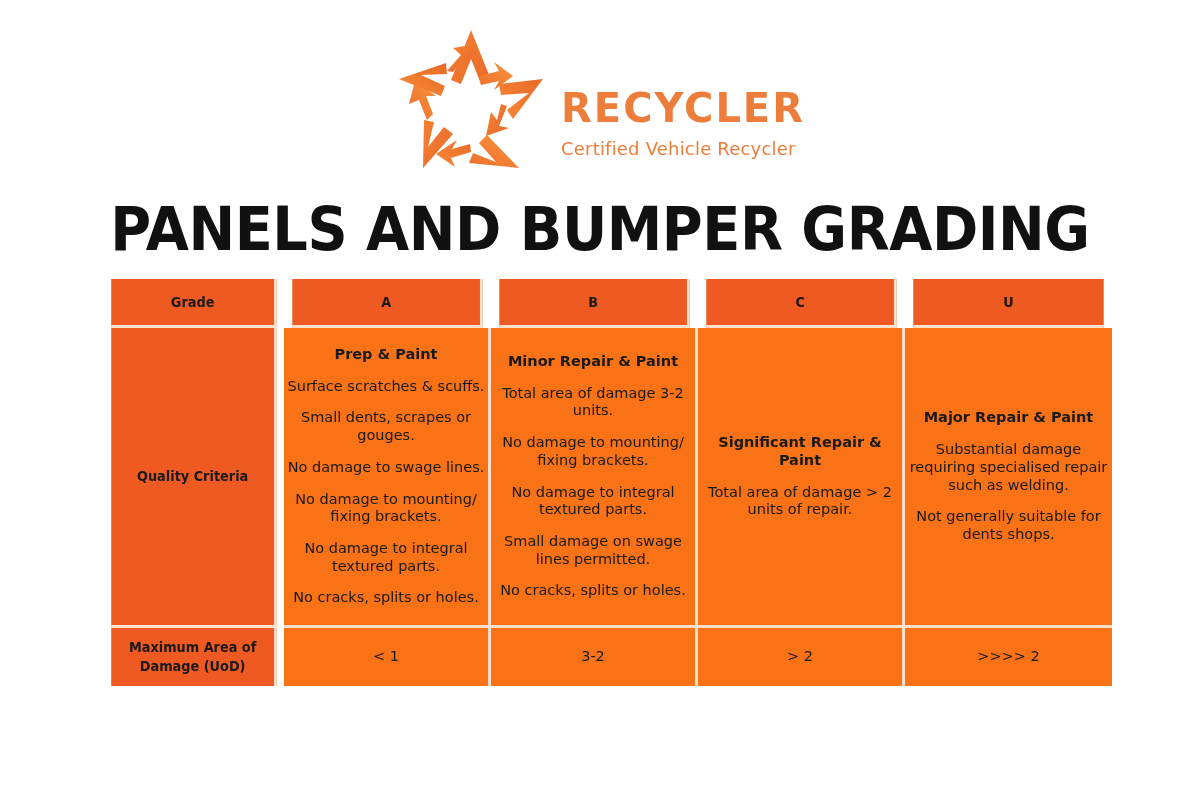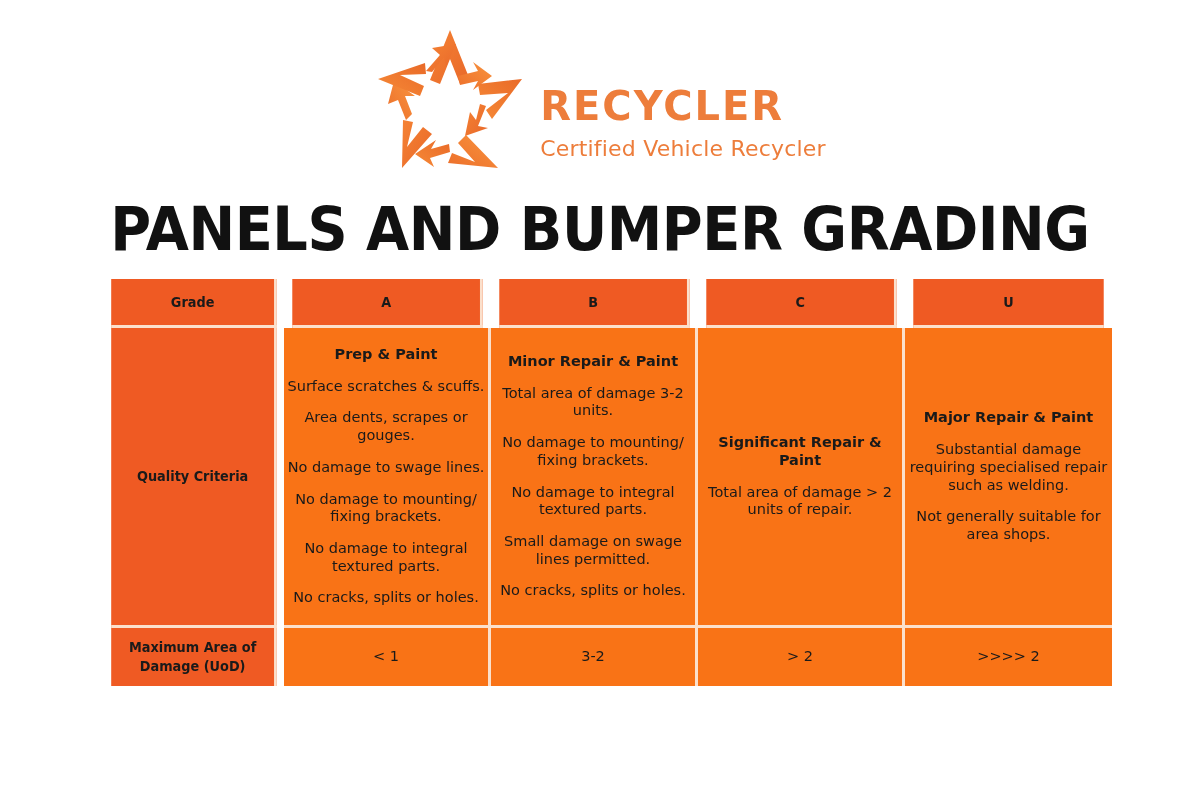--- a/index.html
+++ b/index.html
@@ -47,21 +47,21 @@
   .logo-word {
     font-family: "DejaVu Sans", sans-serif;
     font-size: 40px;
     font-weight: bold;
     letter-spacing: 2.0px;
     color: #ED7D3B;
     line-height: 1;
   }
   .logo-tag {
     font-family: "DejaVu Sans", sans-serif;
-    font-size: 22px;
+    font-size: 18px;
     font-weight: normal;
     color: #ED7D3B;
     letter-spacing: 0.2px;
     line-height: 1;
     margin-top: 12px;
   }
 
   
   .page-title {
     position: absolute;
@@ -209,42 +209,42 @@
         <td class="hdr">B</td>
         <td class="hdr">C</td>
         <td class="hdr">U</td>
       </tr>
 
       <tr class="criteria-row">
         <td class="rowlabel">Quality Criteria</td>
         <td class="cell">
           <span class="ctitle">Prep &amp; Paint</span>
           <p>Surface scratches &amp; scuffs.</p>
-          <p>Area dents, scrapes or gouges.</p>
+          <p>Small dents, scrapes or gouges.</p>
           <p>No damage to swage lines.</p>
           <p>No damage to mounting/ fixing brackets.</p>
           <p>No damage to integral textured parts.</p>
           <p>No cracks, splits or holes.</p>
         </td>
         <td class="cell">
           <span class="ctitle">Minor Repair &amp; Paint</span>
           <p>Total area of damage 3-2 units.</p>
           <p>No damage to mounting/ fixing brackets.</p>
           <p>No damage to integral textured parts.</p>
           <p>Small damage on swage lines permitted.</p>
           <p>No cracks, splits or holes.</p>
         </td>
         <td class="cell">
           <span class="ctitle">Significant Repair &amp; Paint</span>
           <p>Total area of damage &gt; 2 units of repair.</p>
         </td>
         <td class="cell">
           <span class="ctitle">Major Repair &amp; Paint</span>
           <p>Substantial damage requiring specialised repair such as welding.</p>
-          <p>Not generally suitable for area shops.</p>
+          <p>Not generally suitable for dents shops.</p>
         </td>
       </tr>
 
       <tr class="max-row">
         <td class="rowlabel">Maximum Area of Damage (UoD)</td>
         <td class="cell">&lt; 1</td>
         <td class="cell">3-2</td>
         <td class="cell">&gt; 2</td>
         <td class="cell">&gt;&gt;&gt;&gt; 2</td>
       </tr>

